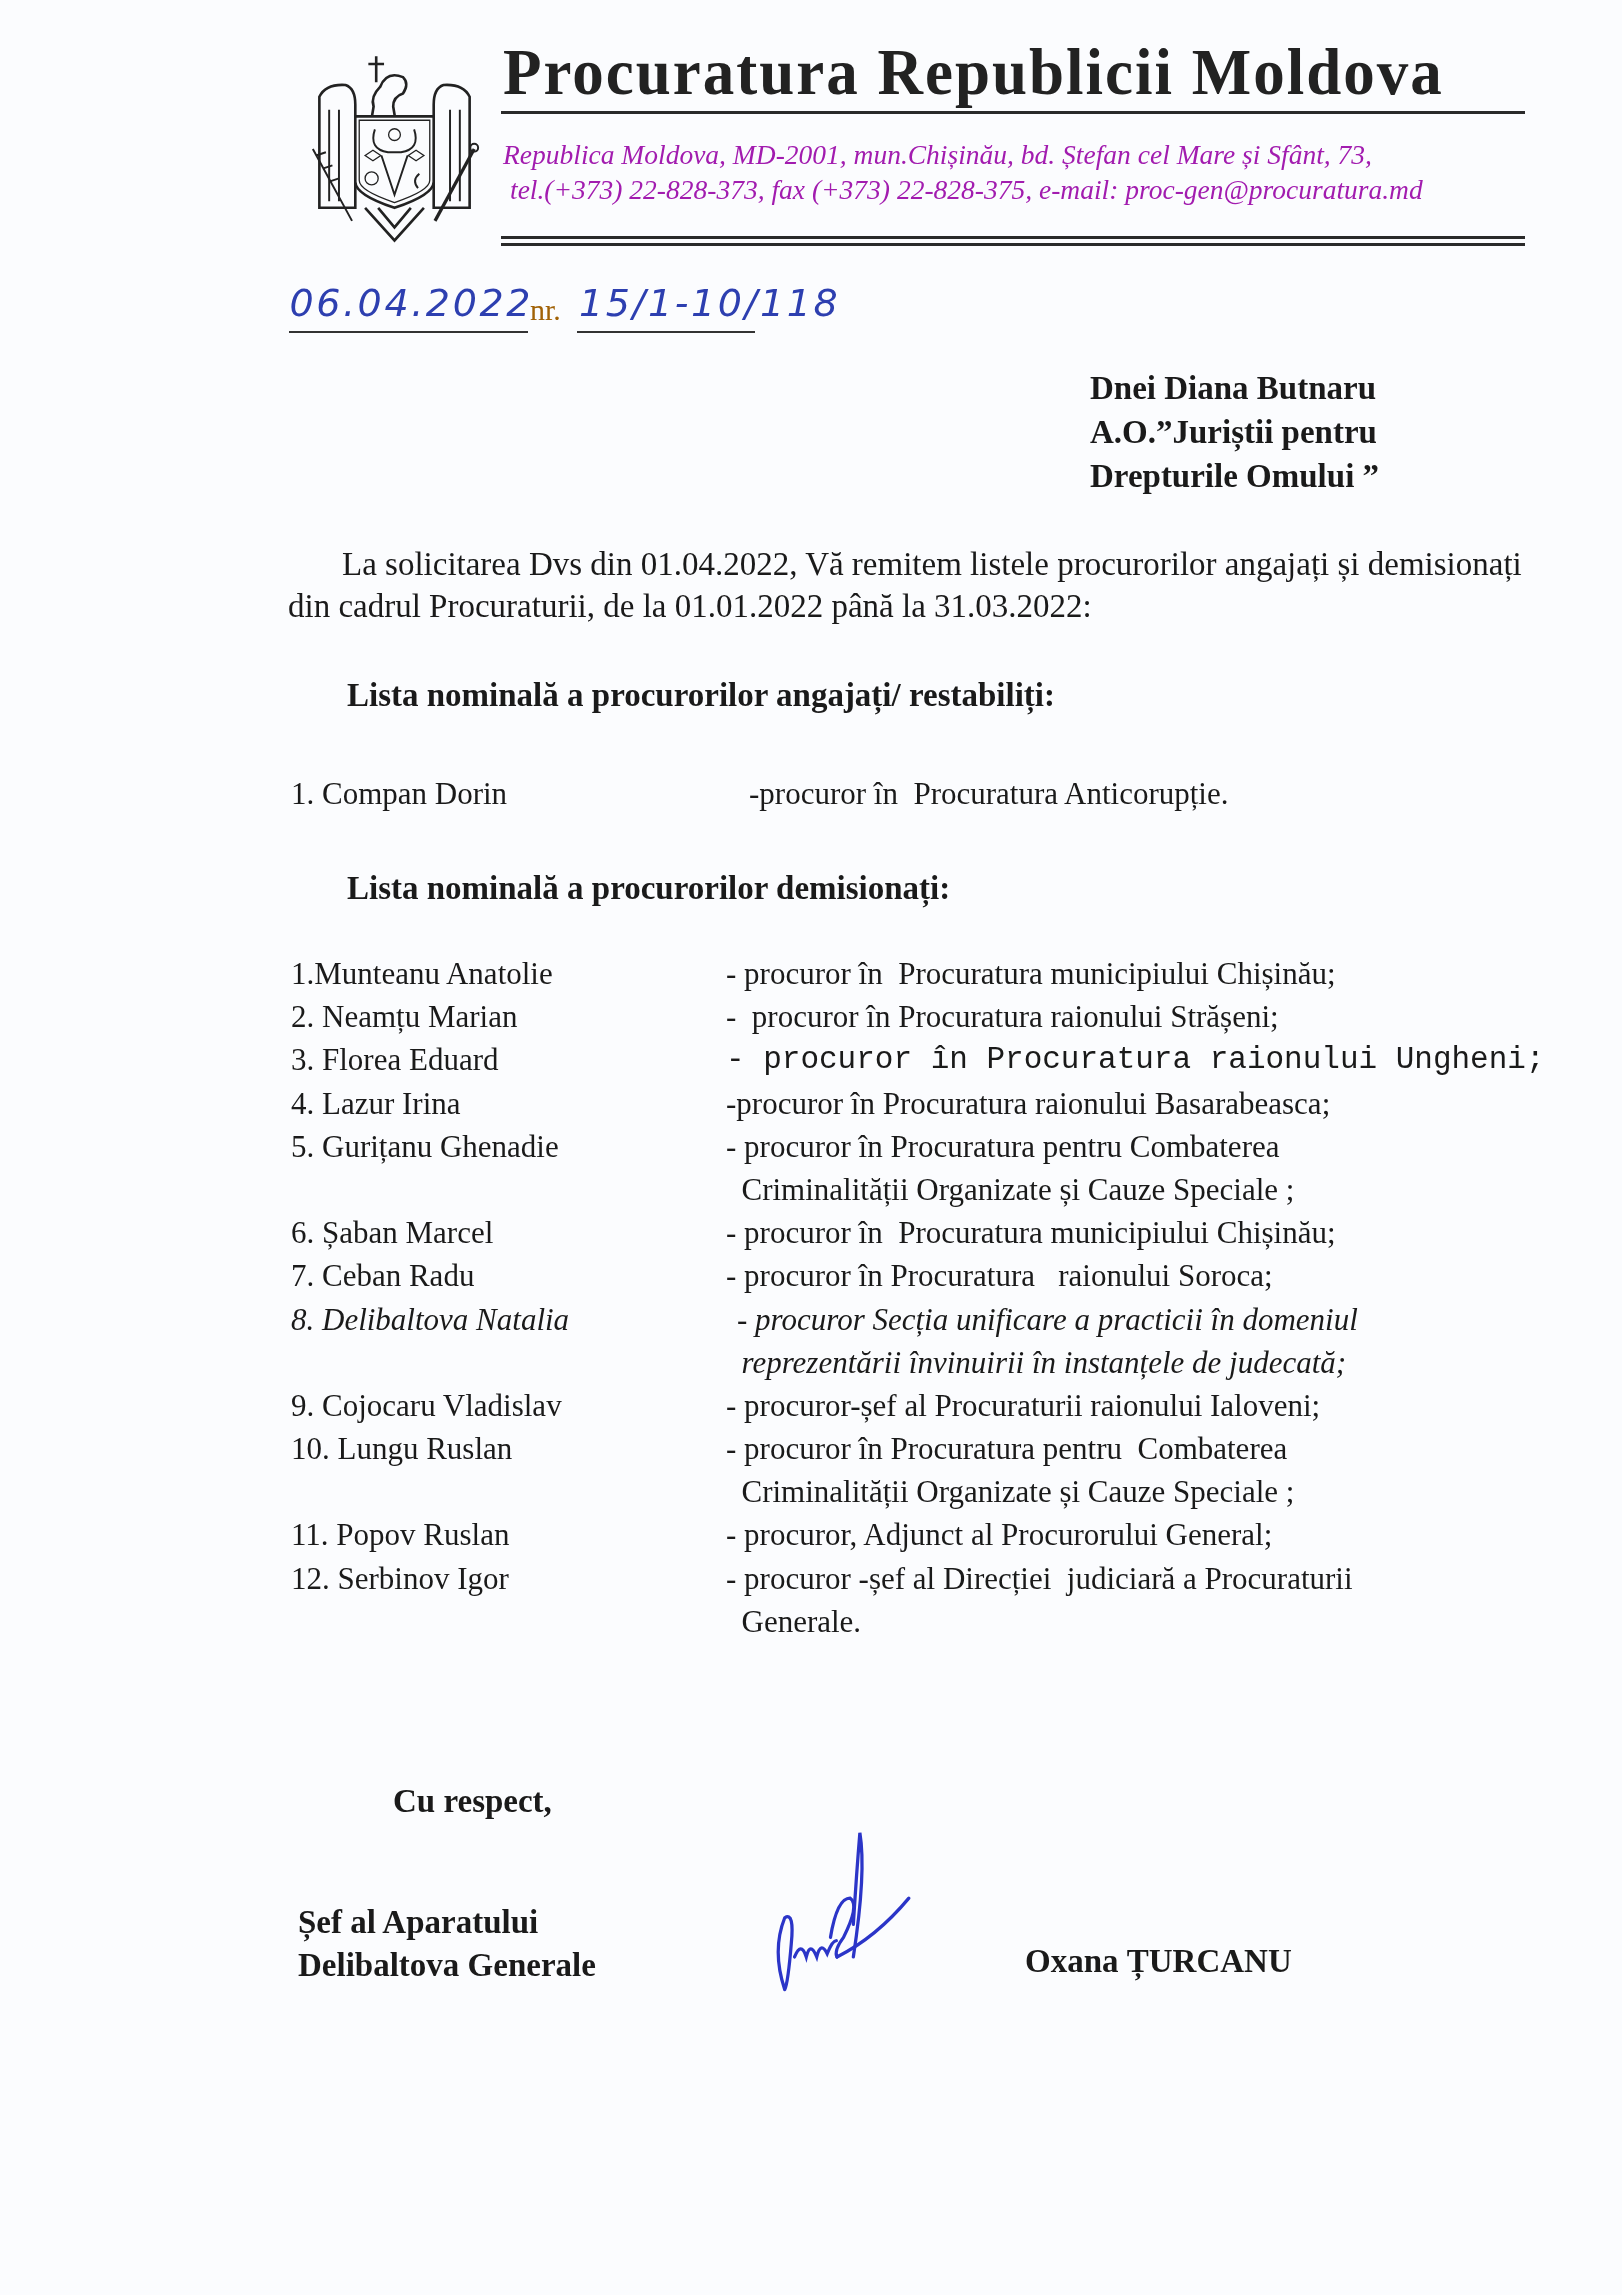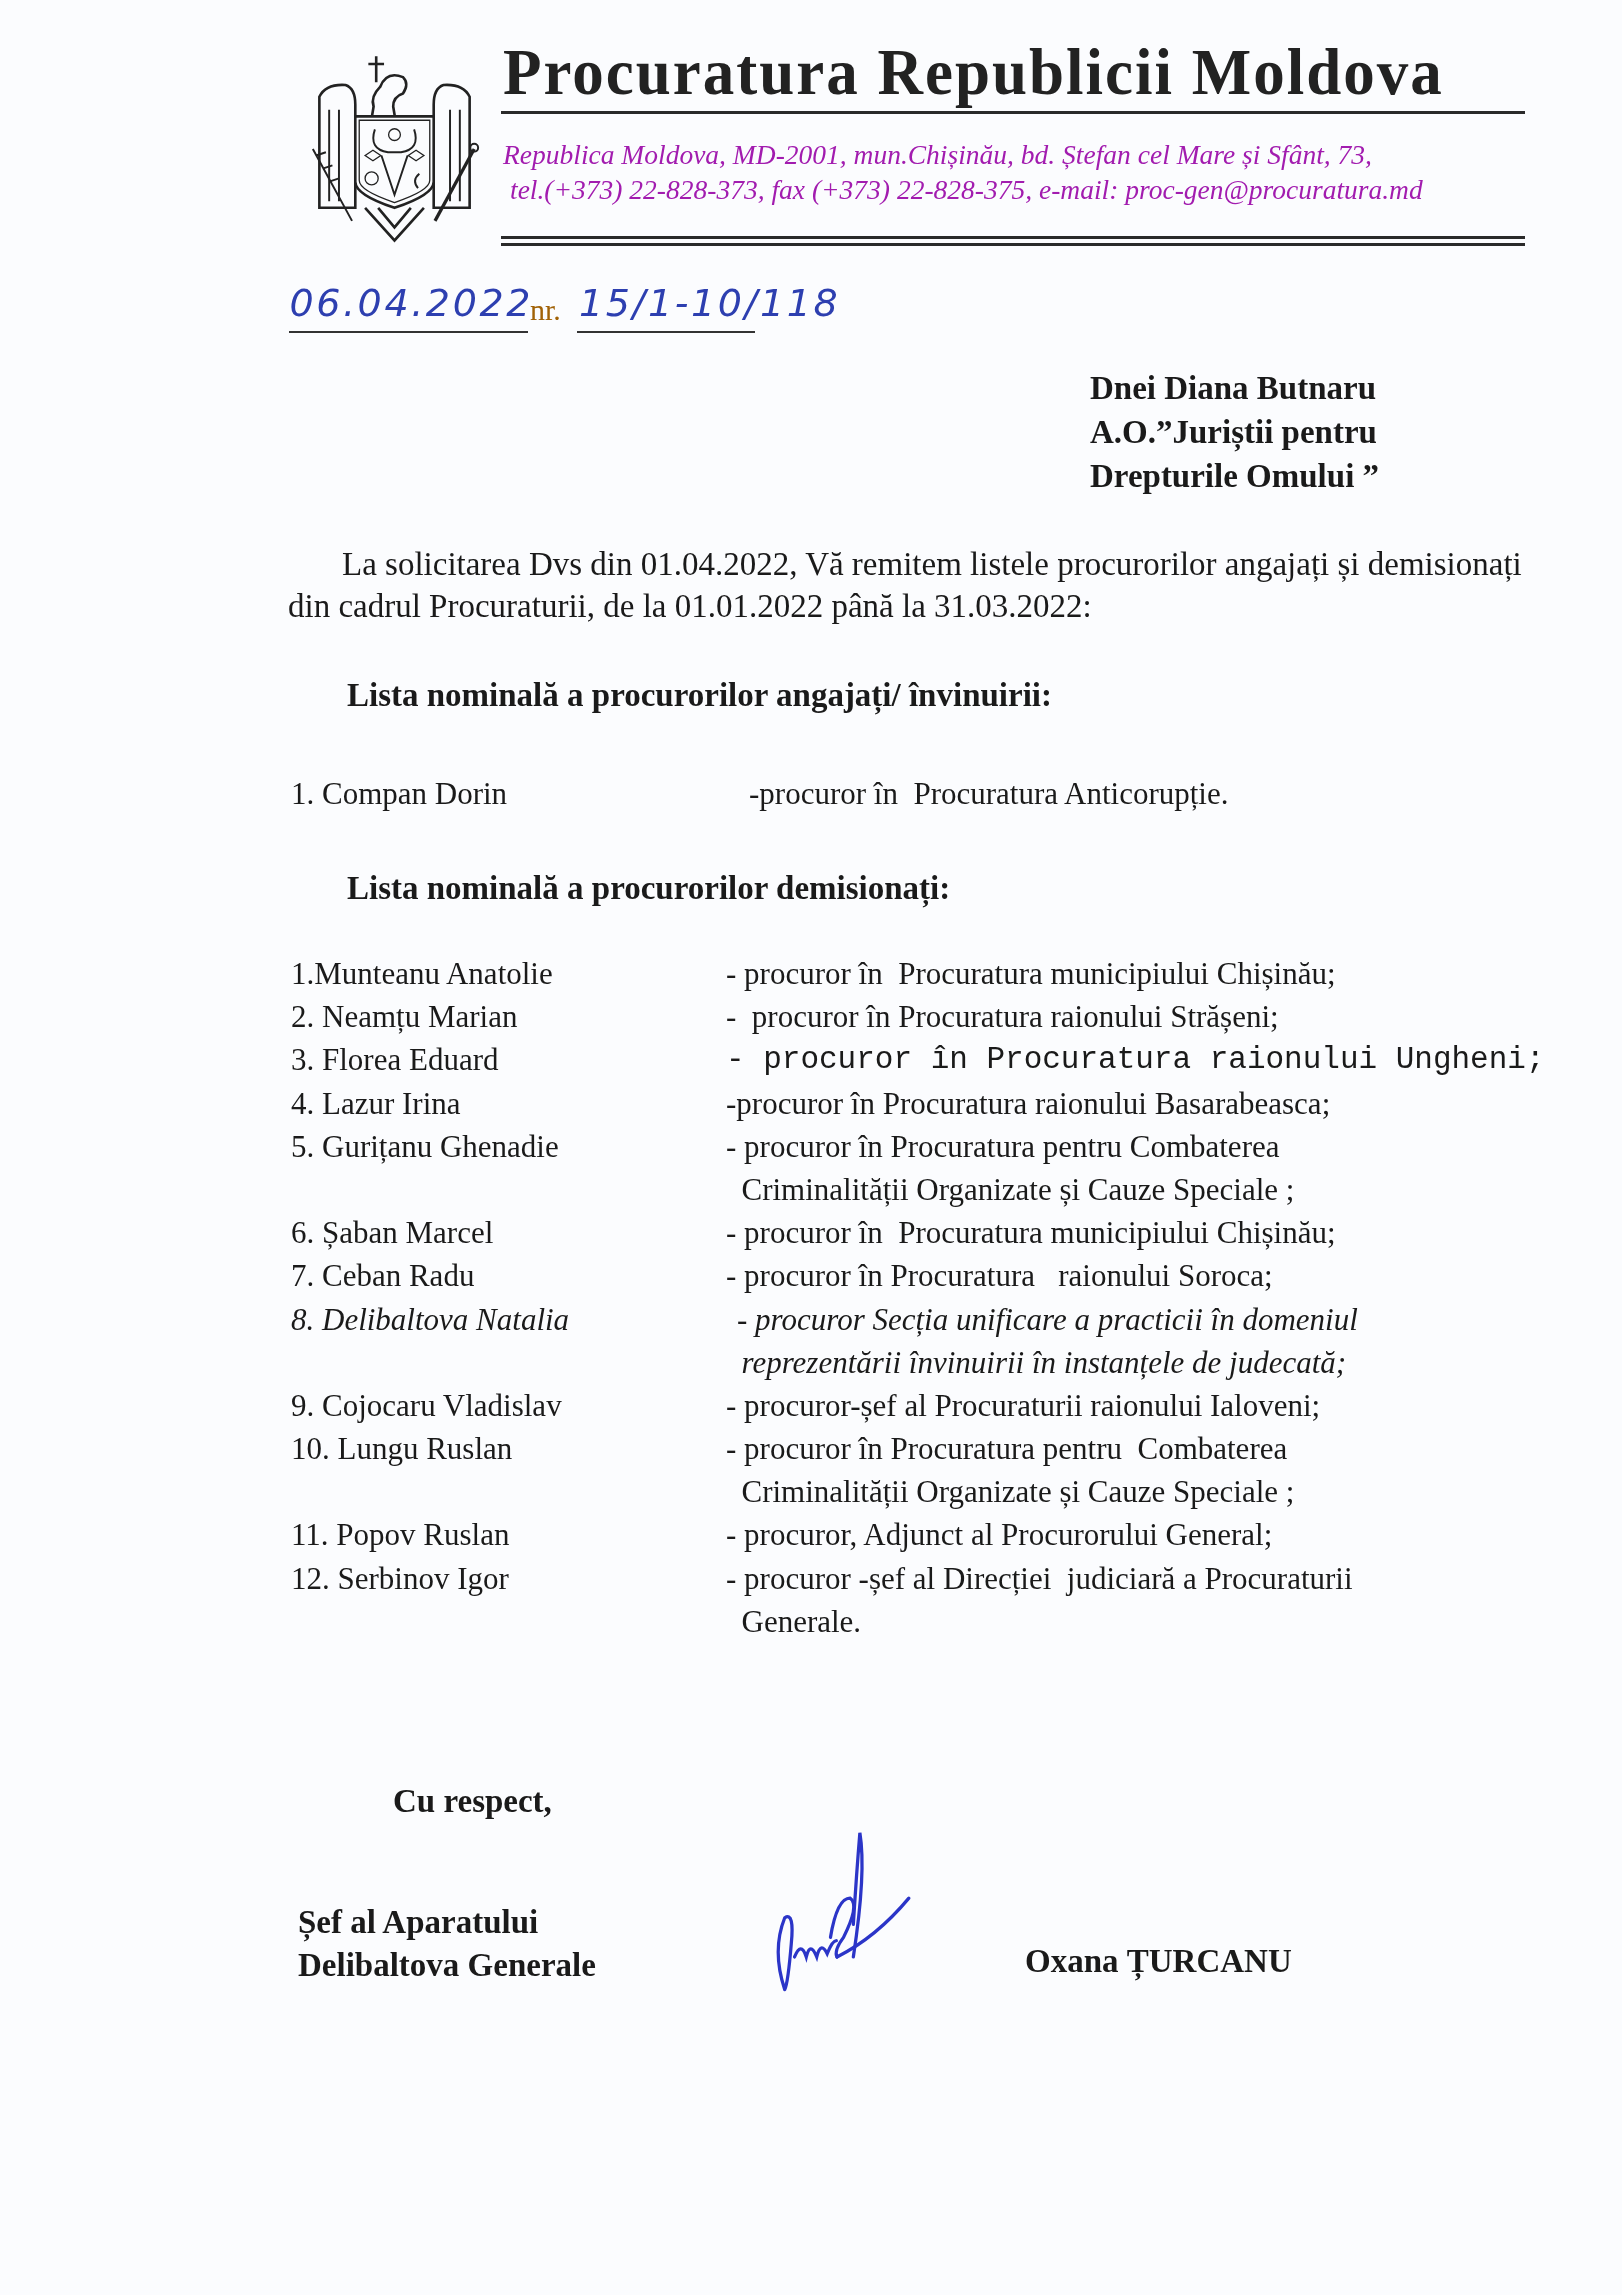--- a/index.html
+++ b/index.html
@@ -113,21 +113,21 @@
 </div>
 
 <div class="abs" id="recipient">
   <div>Dnei Diana Butnaru</div>
   <div>A.O.”Juriștii pentru</div>
   <div>Drepturile Omului ”</div>
 </div>
 
 <div class="abs body-text" id="intro">La solicitarea Dvs din  01.04.2022, Vă remitem listele procurorilor angajați și demisionați din cadrul Procuraturii, de la  01.01.2022 până la 31.03.2022:</div>
 
-<div class="abs section-heading" id="heading-hired">Lista nominală a procurorilor angajați/ învinuirii:</div>
+<div class="abs section-heading" id="heading-hired">Lista nominală a procurorilor angajați/ restabiliți:</div>
 <div class="abs" id="hired-list">
     <div class="entry" style="top: 0px; left: 0px; width: 1243px; height: 43px;">
       <span class="name">1. Compan Dorin</span>
       <span class="desc" style="left: 458px; top: 0px;">-procuror în  Procuratura Anticorupție.</span>
     </div>
   </div>
 
 <div class="abs section-heading" id="heading-resigned">Lista nominală a procurorilor demisionați:</div>
 <div class="abs" id="resigned-list">
     <div class="entry" style="top: 0px; left: 0px; width: 1243px; height: 43px;">

